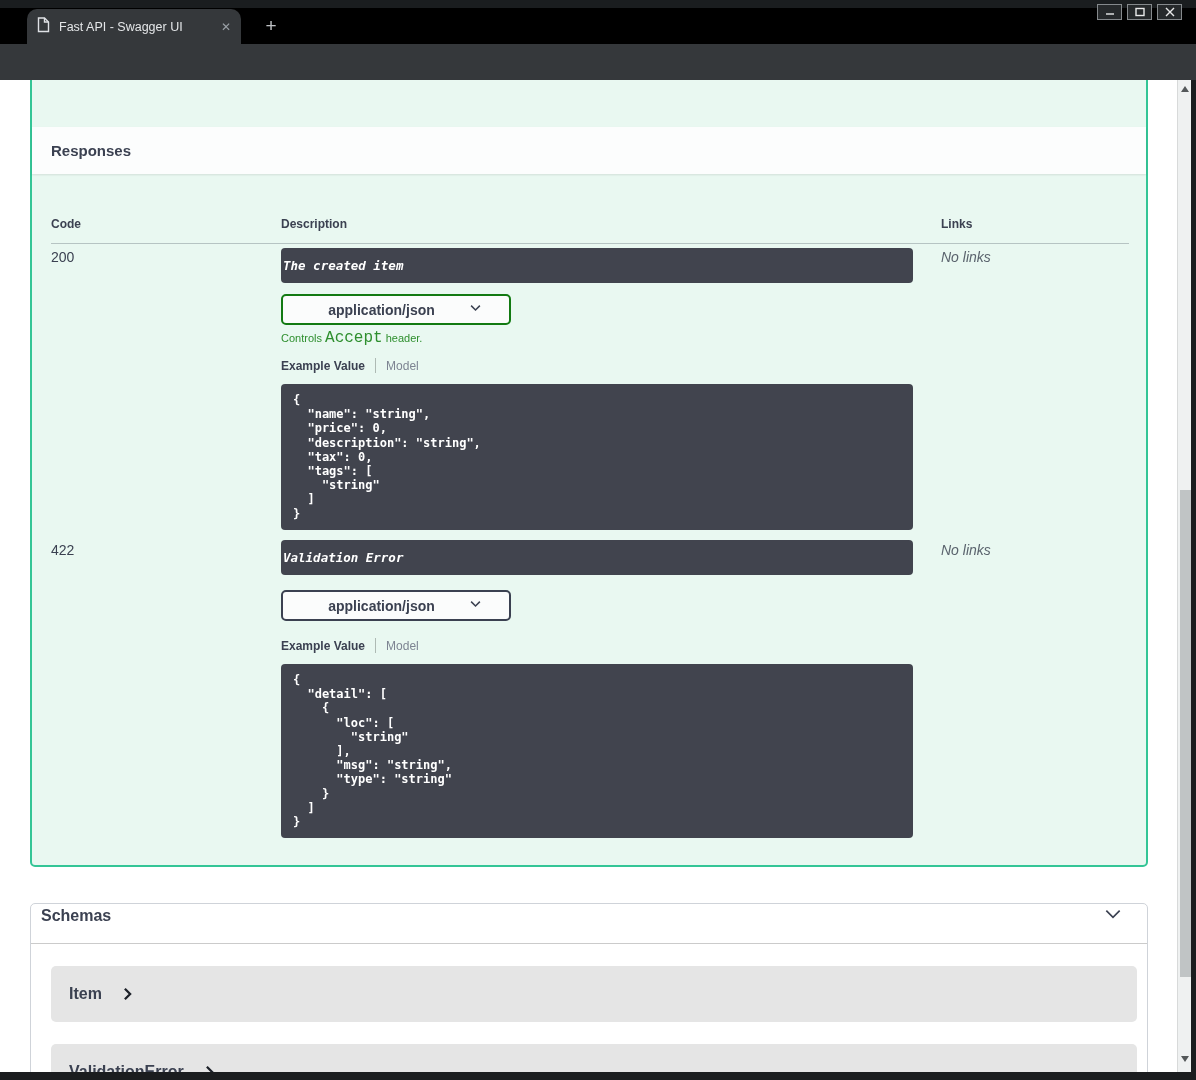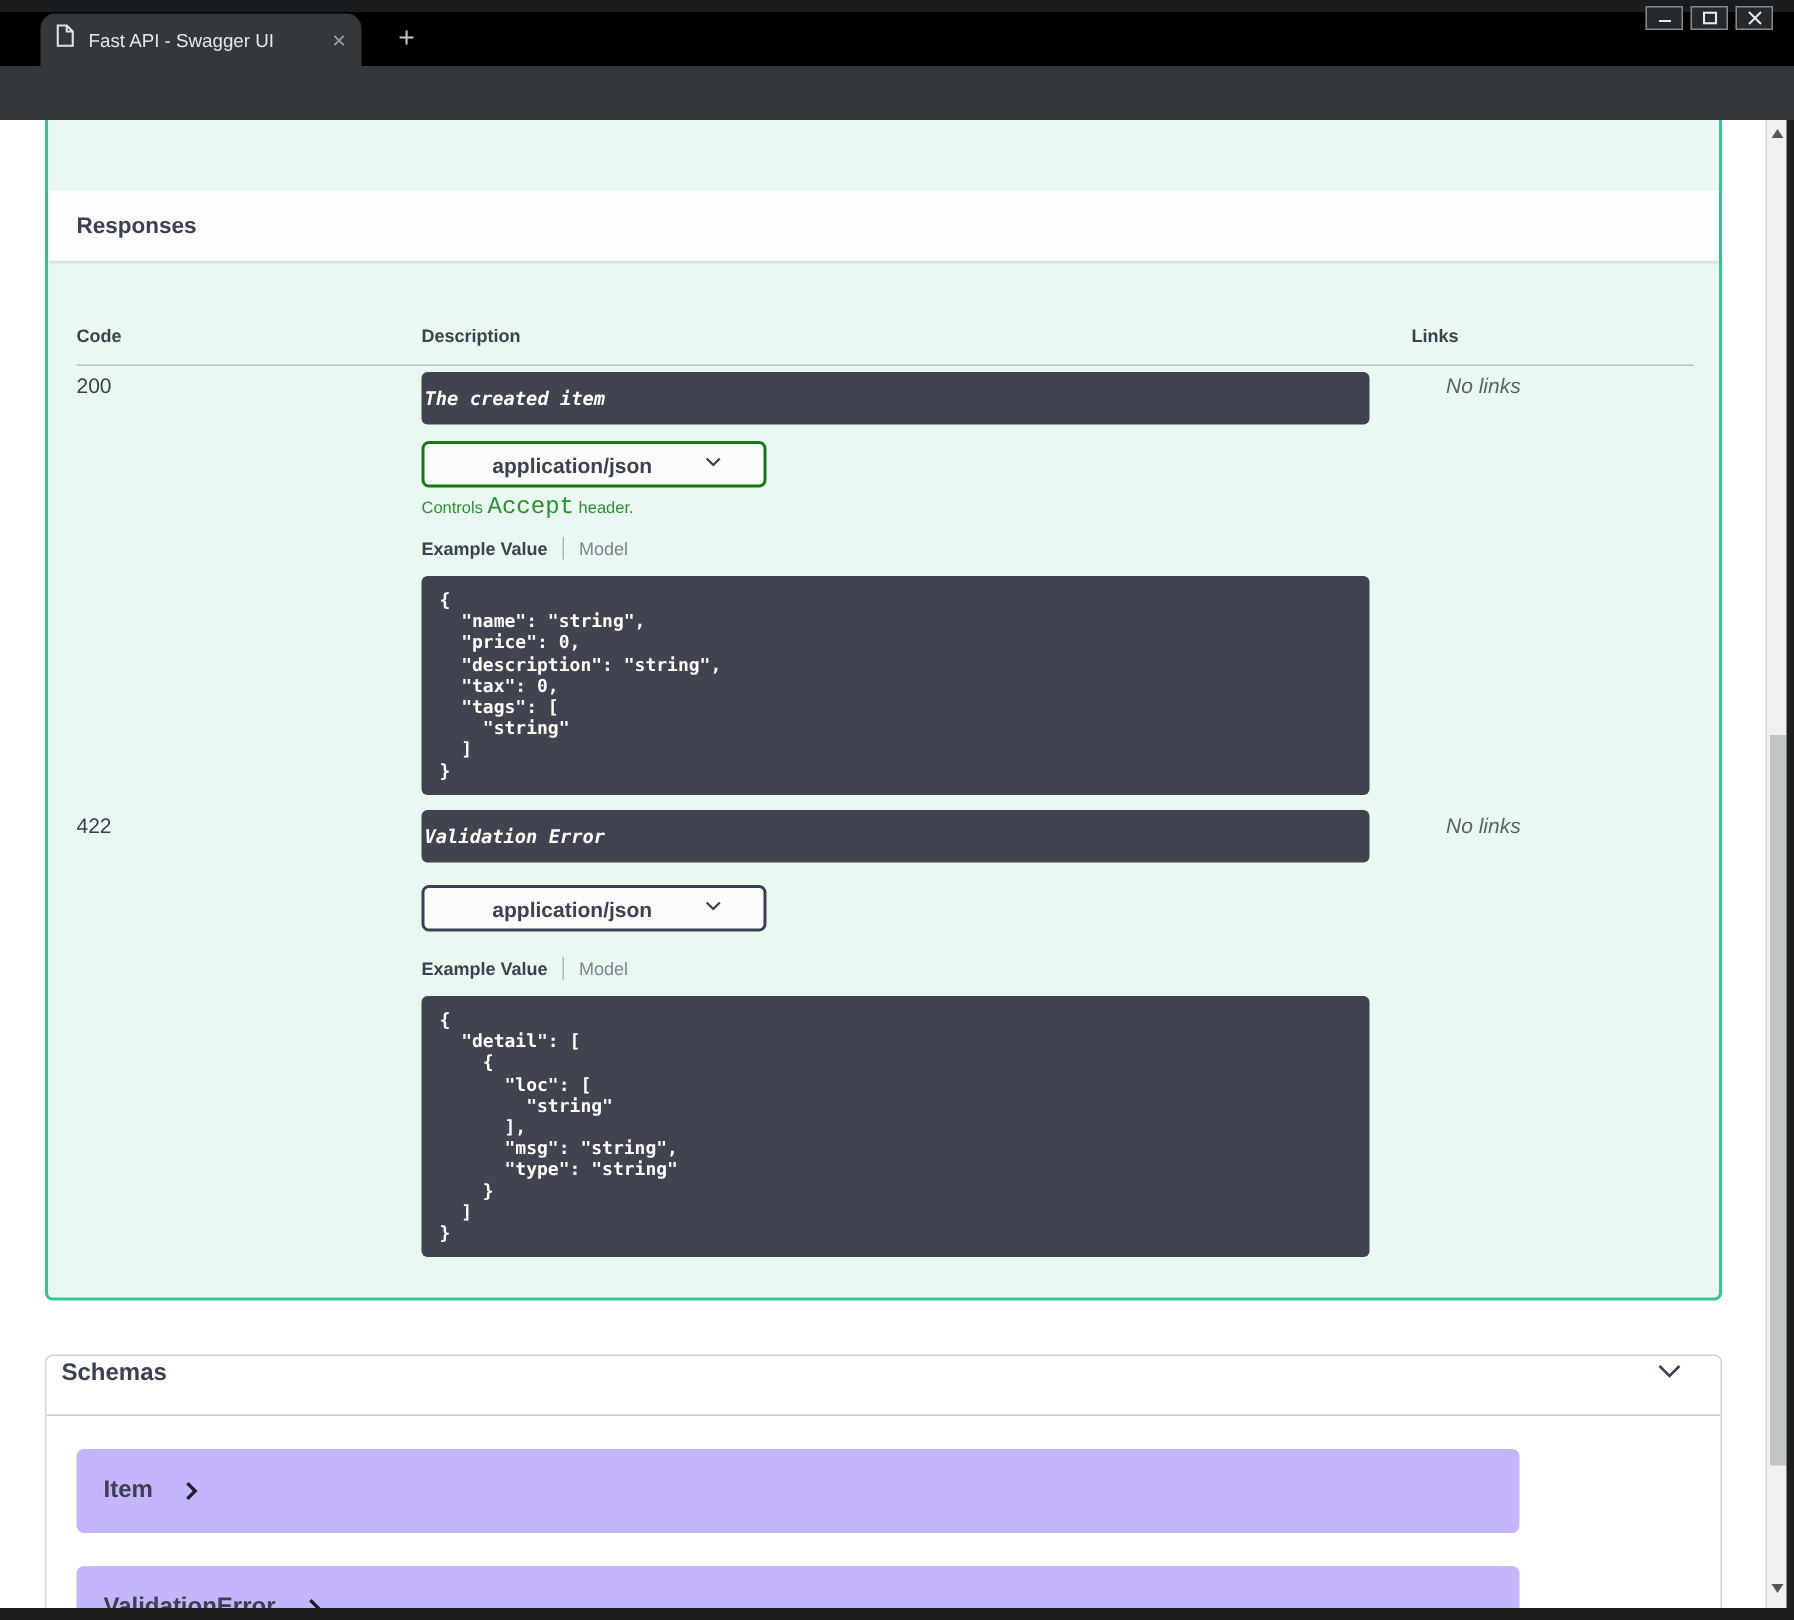--- a/index.html
+++ b/index.html
@@ -42,21 +42,21 @@
                box-shadow:0 1px 2px rgba(0,0,0,.10); display:flex; align-items:center; padding:0 19px; }
   .ob-header h4 { font-size:15px; font-weight:bold; color:#3b4151; }
   .thead-cell { position:absolute; font-size:12px; font-weight:bold; color:#3b4151; top:145px; }
   .thead-code { left:19px; }
   .thead-desc { left:249px; }
   .thead-links { left:909px; }
   .thead-rule { position:absolute; top:171px; left:19px; width:1078px; height:0;
                 border-top:1px solid rgba(89,99,109,.35); }
 
   .rcode { position:absolute; left:19px; font-size:14px; color:#3b4151; }
-  .rlinks { position:absolute; left:909px; font-size:14px; font-style:italic; color:#5a636d;margin-left:23px; }
+  .rlinks { position:absolute; left:909px; font-size:14px; font-style:italic; color:#5a636d; }
 
   .desc-box { position:absolute; left:249px; width:632px; height:35px; background:#41444e;
               border-radius:4px; color:#fff; font-family:"DejaVu Sans Mono", monospace;
               font-size:12.5px; font-style:italic; font-weight:bold; line-height:35px;
               padding-left:2px; }
   .mt-select { position:absolute; left:249px; width:230px; height:31px; background:#fbfcfc;
                border-radius:5px; display:flex; align-items:center; padding:0 26px 0 12px;text-align:center; }
   .mt-select.accept { border:2px solid #127a12; }
   .mt-select.plain  { border:2px solid #3b4151; }
   .mt-label { font-size:14px; font-weight:bold; color:#3b4151; flex:1; }
@@ -71,21 +71,21 @@
                 color:#fff; font-family:"DejaVu Sans Mono", monospace; font-size:12px;
                 font-weight:bold; line-height:14.2px; padding:9px 12px; white-space:pre; }
 
   
   .schemas { position:absolute; left:30px; top:823px; width:1118px; height:420px;
              background:#fff; border:1px solid #cfd3d9; border-radius:5px; }
   .schemas-header { position:absolute; top:0; left:0; right:0; height:40px;
                     border-bottom:1px solid #cbcbcb; display:flex; align-items:center;
                     padding:0 24px 15px 10px; }
   .schemas-header h4 { font-size:16px; font-weight:bold; color:#3b4151; flex:1; }
-  .model-card { position:absolute; left:20px; width:962px; height:56px; background:#c4b5fd;
+  .model-card { position:absolute; left:20px; width:1086px; height:56px; background:#e5e5e5;
                 border-radius:5px; display:flex; align-items:center; padding-left:18px; }
   .model-name { font-size:16px; font-weight:bold; color:#3b4151; }
   .model-card svg { margin-left:20px; }
 
   
   .scrollbar { position:absolute; left:1177px; top:80px; width:14px; height:992px;
                background:#eff1f1; border-left:1px solid #d8dada; }
   .sb-thumb { position:absolute; left:2px; top:410px; width:11px; height:487px; background:#c0c4c5; }
   .sb-arrow { position:absolute; left:3px; width:0; height:0; border-left:4.5px solid transparent;
               border-right:4.5px solid transparent; }

